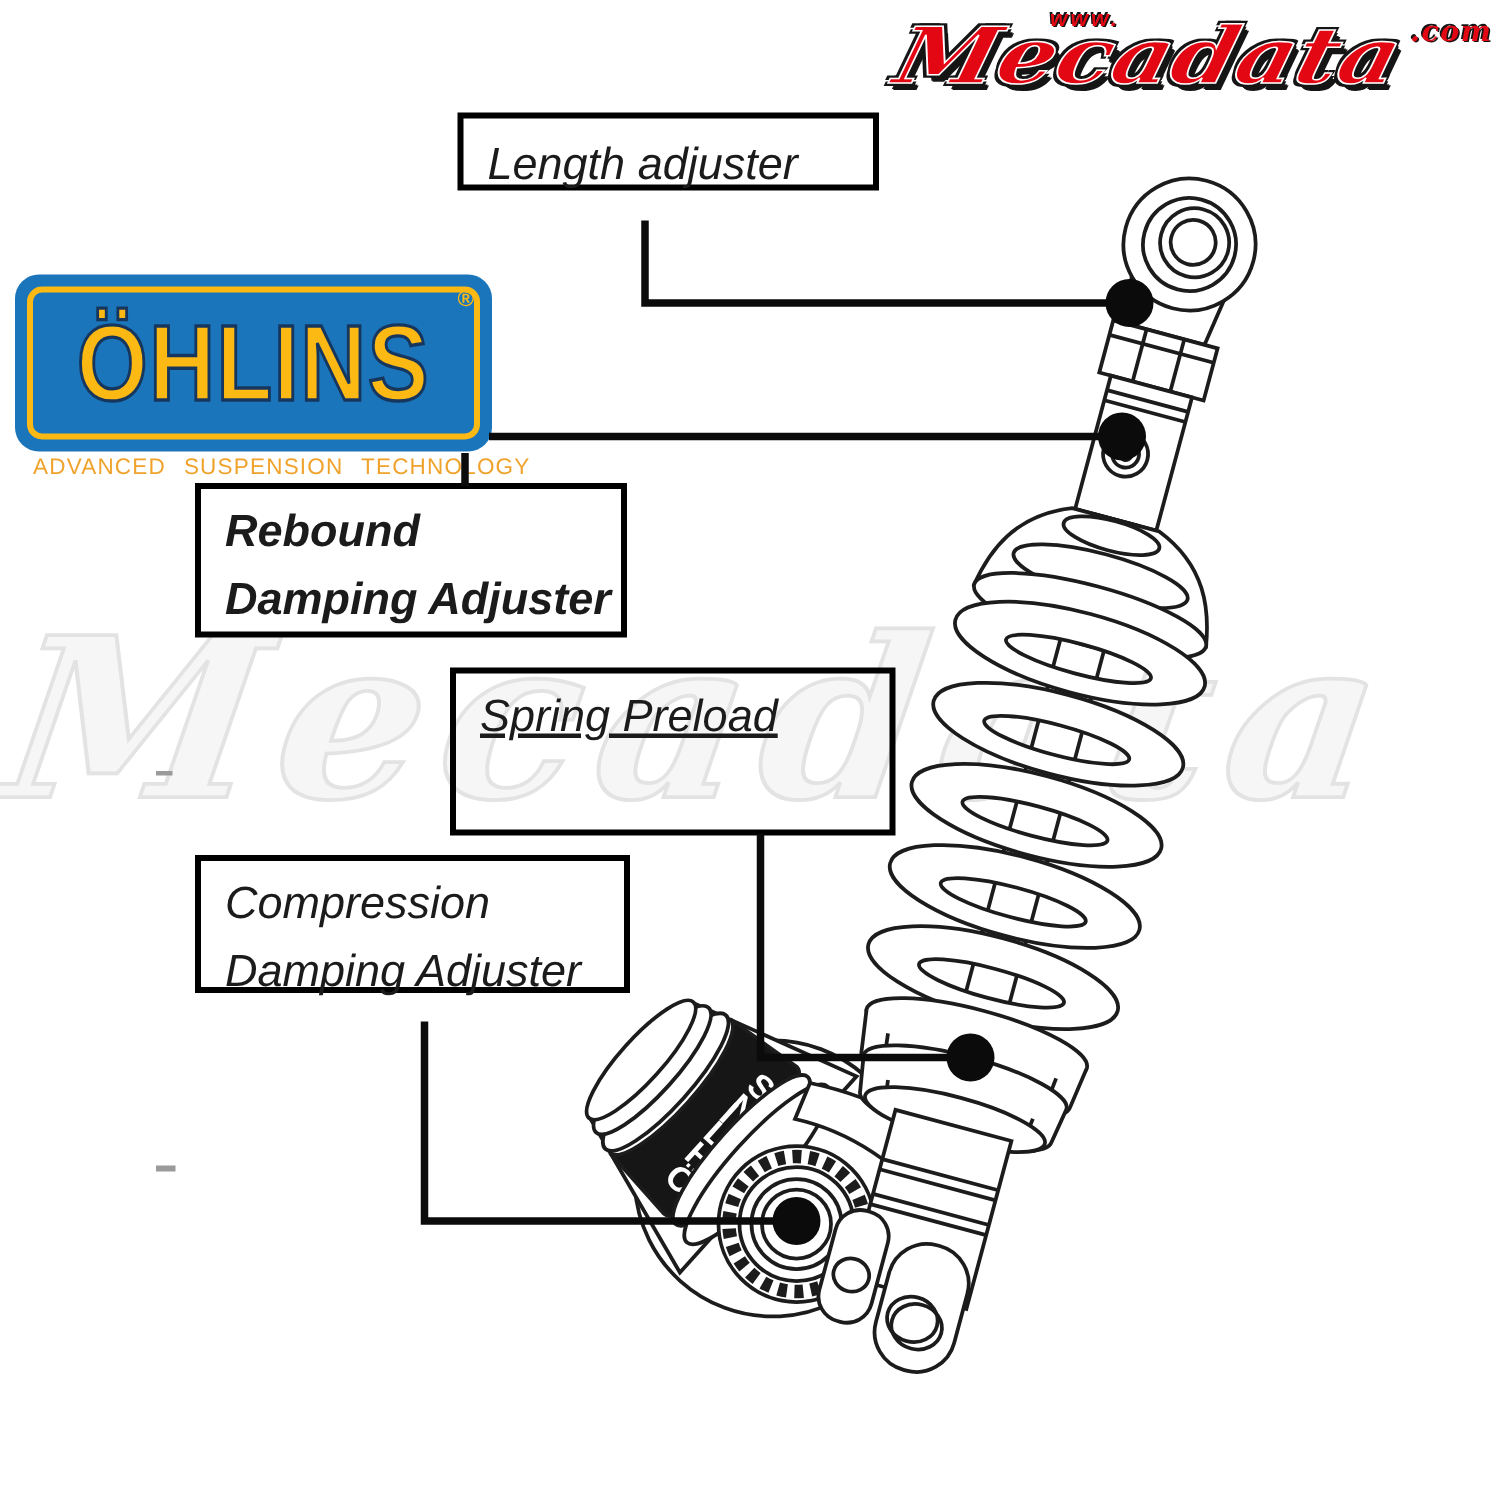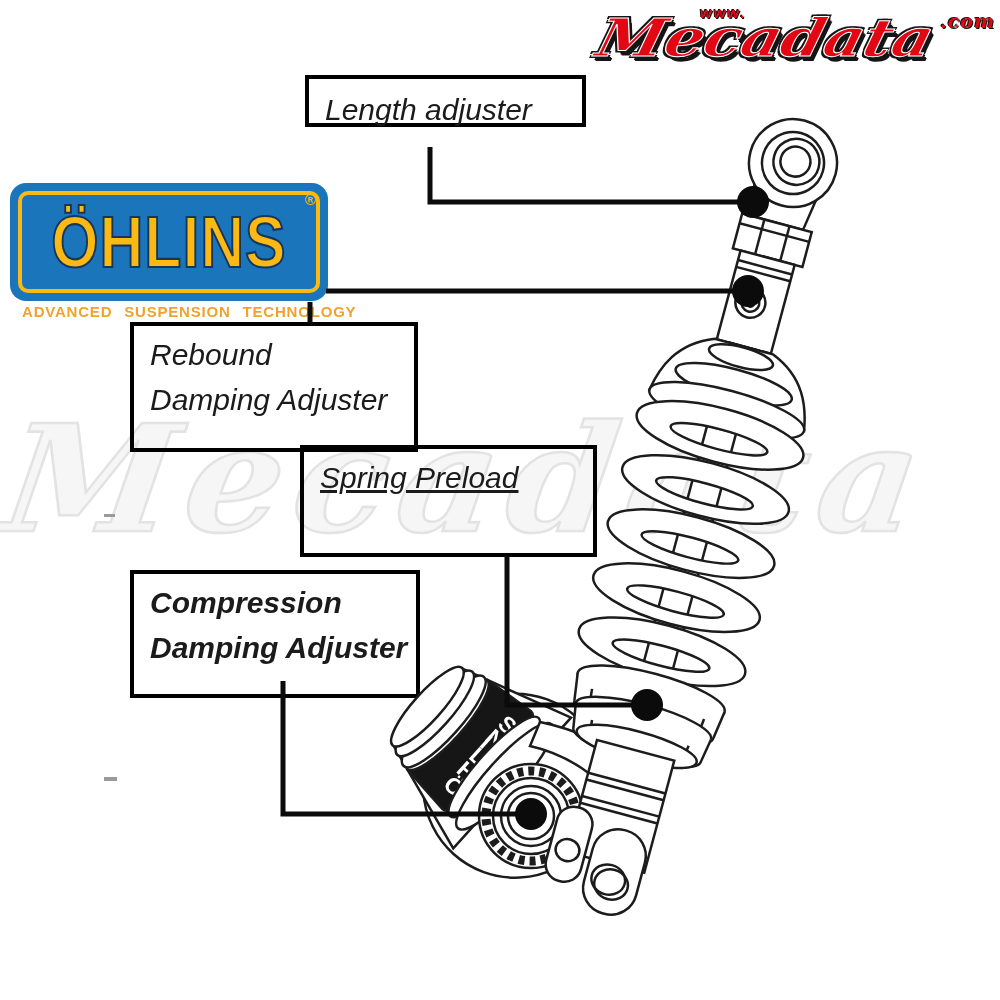--- a/index.html
+++ b/index.html
@@ -33,21 +33,21 @@
   .ohlins{position:absolute;left:10px;top:183px;width:318px;height:118px;z-index:2;
     background:#1b75bb;border-radius:16px;}
   .ohlins-inner{position:absolute;left:8px;top:8px;right:8px;bottom:8px;
     border:4px solid #fdb913;border-radius:10px;
     display:flex;align-items:center;justify-content:center;}
   .ohlins-word{font-weight:bold;font-size:64px;letter-spacing:1px;color:#fdb913;
     -webkit-text-stroke:2px #16365e;transform:scale(0.95,1.12);line-height:1;}
   .ohlins-reg{position:absolute;right:12px;top:8px;color:#fdb913;font-size:15px;
     font-weight:bold;}
   .ohlins-tagline{position:absolute;left:22px;top:303px;width:330px;z-index:2;
-    color:#f0a32c;font-weight:bold;font-size:15px;letter-spacing:0.8px;
+    color:#f0a32c;font-weight:normal;font-size:15px;letter-spacing:0.8px;
     word-spacing:7px;white-space:nowrap;}
 
   
   .callout-box{position:absolute;z-index:3;border:4px solid #000;background:transparent;
     font-style:italic;font-size:30px;color:#1b1b1b;line-height:45px;
     padding:6px 0 0 16px;box-sizing:border-box;}
 
   
   #draw{position:absolute;left:0;top:0;z-index:5;}
 
@@ -75,30 +75,30 @@
       <div class="ohlins-word">ÖHLINS</div>
     </div>
     <div class="ohlins-reg">®</div>
   </div>
   <div class="ohlins-tagline">ADVANCED SUSPENSION TECHNOLOGY</div>
 
   <div class="callout-box" style="left:305px;top:75px;width:281px;height:52px;padding-top:8px;">
     <div>Length adjuster</div>
   </div>
 
-  <div class="callout-box" style="left:130px;top:322px;width:288px;height:130px;">
+  <div class="callout-box" style="left:130px;top:322px;width:288px;height:103px;font-weight:bold;">
     <div>Rebound</div>
     <div>Damping Adjuster</div>
   </div>
 
   <div class="callout-box" style="left:300px;top:445px;width:297px;height:112px;text-decoration:underline;">
     <div>Spring Preload</div>
   </div>
 
-  <div class="callout-box" style="left:130px;top:570px;width:290px;height:128px;font-weight:bold;">
+  <div class="callout-box" style="left:130px;top:570px;width:290px;height:92px;">
     <div>Compression</div>
     <div>Damping Adjuster</div>
   </div>
 
   <svg id="draw" width="1000" height="1000" viewBox="0 0 1000 1000">
 
     <g transform="translate(420,700) rotate(-48)" fill="#ffffff" stroke="#1c1c1c" stroke-width="2.5">
 
       <circle cx="0" cy="128" r="92"></circle>
 

